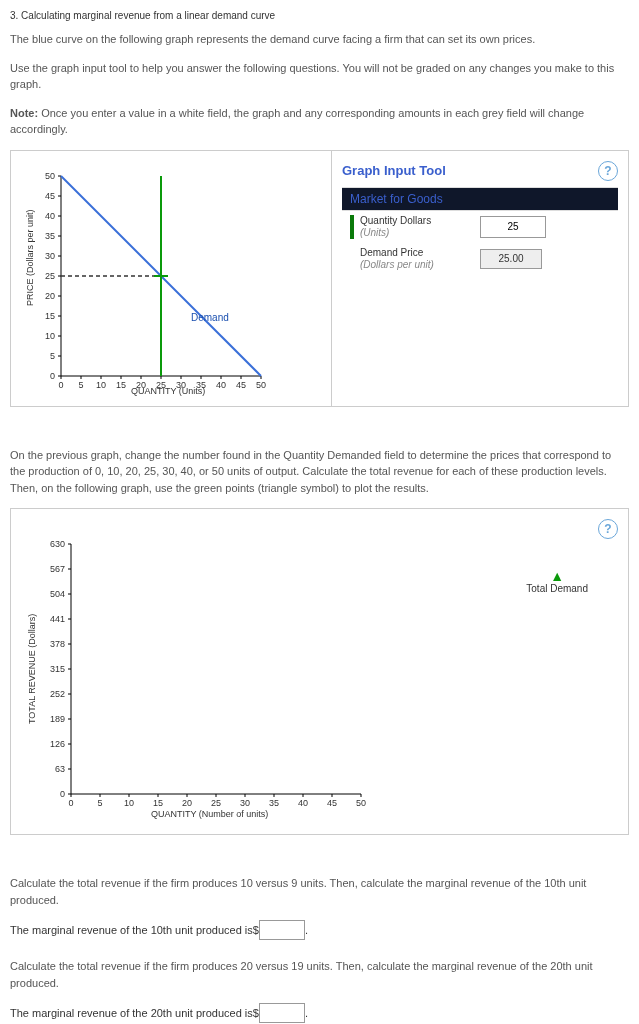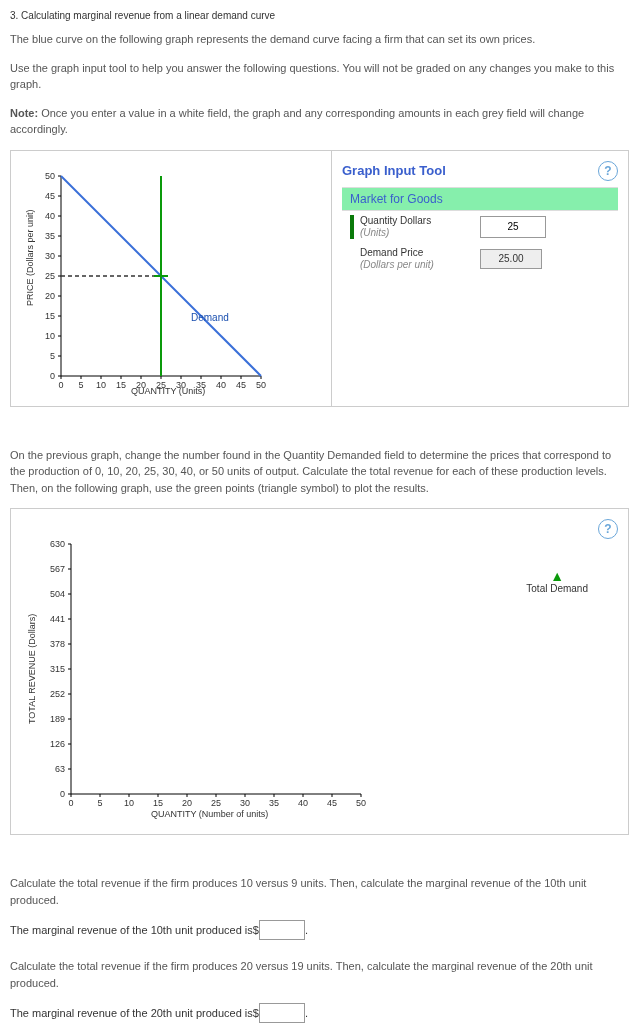--- a/index.html
+++ b/index.html
@@ -56,21 +56,21 @@
     color: #3a5fcd;
   }
   .help-icon {
     width:18px;height:18px;border-radius:50%;
     border:1.5px solid #6aa6d9;color:#6aa6d9;
     font-size:12px;font-weight:bold;
     display:flex;align-items:center;justify-content:center;
     cursor:pointer;
   }
   .market-header {
-    background:#86efac;
+    background:#0f172a;
     border-top:1px solid #ddd;
     border-bottom:1px solid #ddd;
     padding:4px 8px;
     color:#3a5fcd;
     font-size:12px;
   }
   .row {
     display:flex;align-items:center;padding:4px 8px;
   }
   .bar-marker {

